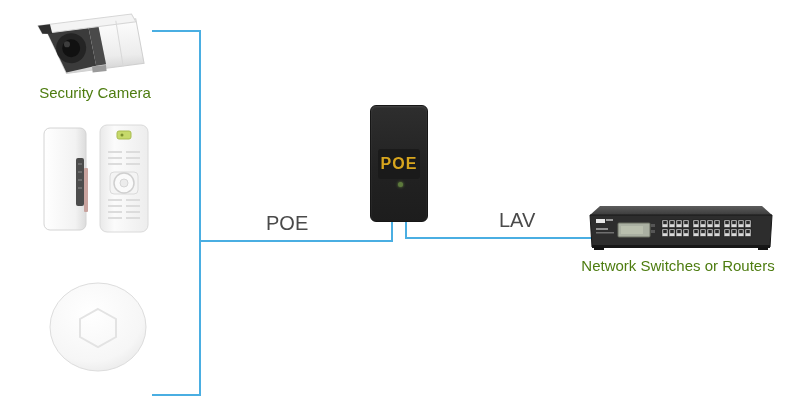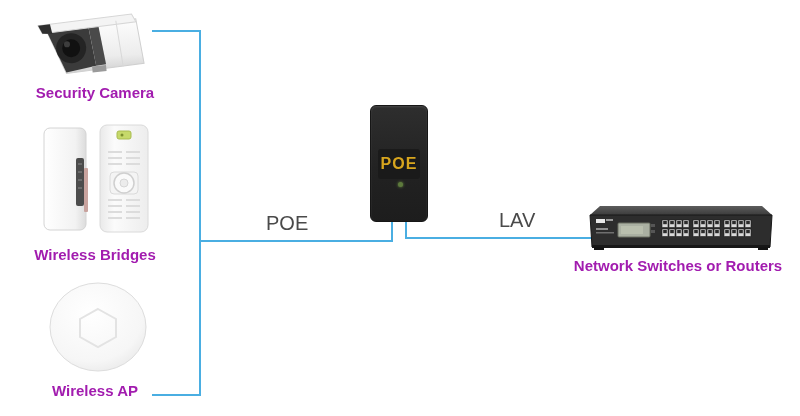--- a/index.html
+++ b/index.html
@@ -11,22 +11,22 @@
     overflow:hidden;
   }
   .abs{position:absolute;}
   
   #wires{position:absolute;left:0;top:0;width:800px;height:416px;}
   #wires polyline{fill:none;stroke-width:2;}
   
   .device-label{
     position:absolute;
     font-size:15px;
-    font-weight:bold;
-    color:#a21caf;
+    font-weight:normal;
+    color:#4d7c0f;
     text-align:center;
     white-space:nowrap;
   }
   
   .wire-label{
     position:absolute;
     font-size:20px;
     font-weight:400;
     color:#4a4a4a;
     white-space:nowrap;
@@ -146,35 +146,33 @@
       <line x1="70" y1="92" x2="84" y2="92"></line>
         <line x1="88" y1="92" x2="102" y2="92"></line>
       <line x1="70" y1="98" x2="84" y2="98"></line>
         <line x1="88" y1="98" x2="102" y2="98"></line>
     </g>
 
     <rect x="72" y="52" width="28" height="22" rx="4" fill="#f4f4f4" stroke="#dadada"></rect>
     <circle cx="86" cy="63" r="10" fill="#fafafa" stroke="#cfcfcf" stroke-width="1.5"></circle>
     <circle cx="86" cy="63" r="4" fill="#ececec" stroke="#d6d6d6"></circle>
   </svg>
-  <div class="device-label" style="left:20px;top:246px;width:150px">Wireless Bridges</div>
 
   <svg class="abs" style="left:48px;top:281px" width="102" height="94" viewBox="0 0 102 94" xmlns="http://www.w3.org/2000/svg">
     <defs>
       <radialGradient id="apDome" cx="0.42" cy="0.34" r="0.85">
         <stop offset="0" stop-color="#ffffff"></stop>
         <stop offset="0.65" stop-color="#f6f6f6"></stop>
         <stop offset="0.9" stop-color="#e6e6e6"></stop>
         <stop offset="1" stop-color="#d9d9d9"></stop>
       </radialGradient>
     </defs>
     <ellipse cx="50" cy="46" rx="48" ry="44" fill="url(#apDome)" stroke="#dddddd"></ellipse>
     <path d="M50 28 L68 38 L68 56 L50 66 L32 56 L32 38 Z" fill="none" stroke="#e3e3e3" stroke-width="2"></path>
   </svg>
-  <div class="device-label" style="left:20px;top:382px;width:150px">Wireless AP</div>
 
   <div id="poe-box">
     <div class="poe-plate">
       <span class="poe-text">POE</span>
     </div>
     <div class="poe-led"></div>
   </div>
 
   <svg class="abs" style="left:588px;top:202px" width="186" height="52" viewBox="0 0 186 52" xmlns="http://www.w3.org/2000/svg">
     <defs>

